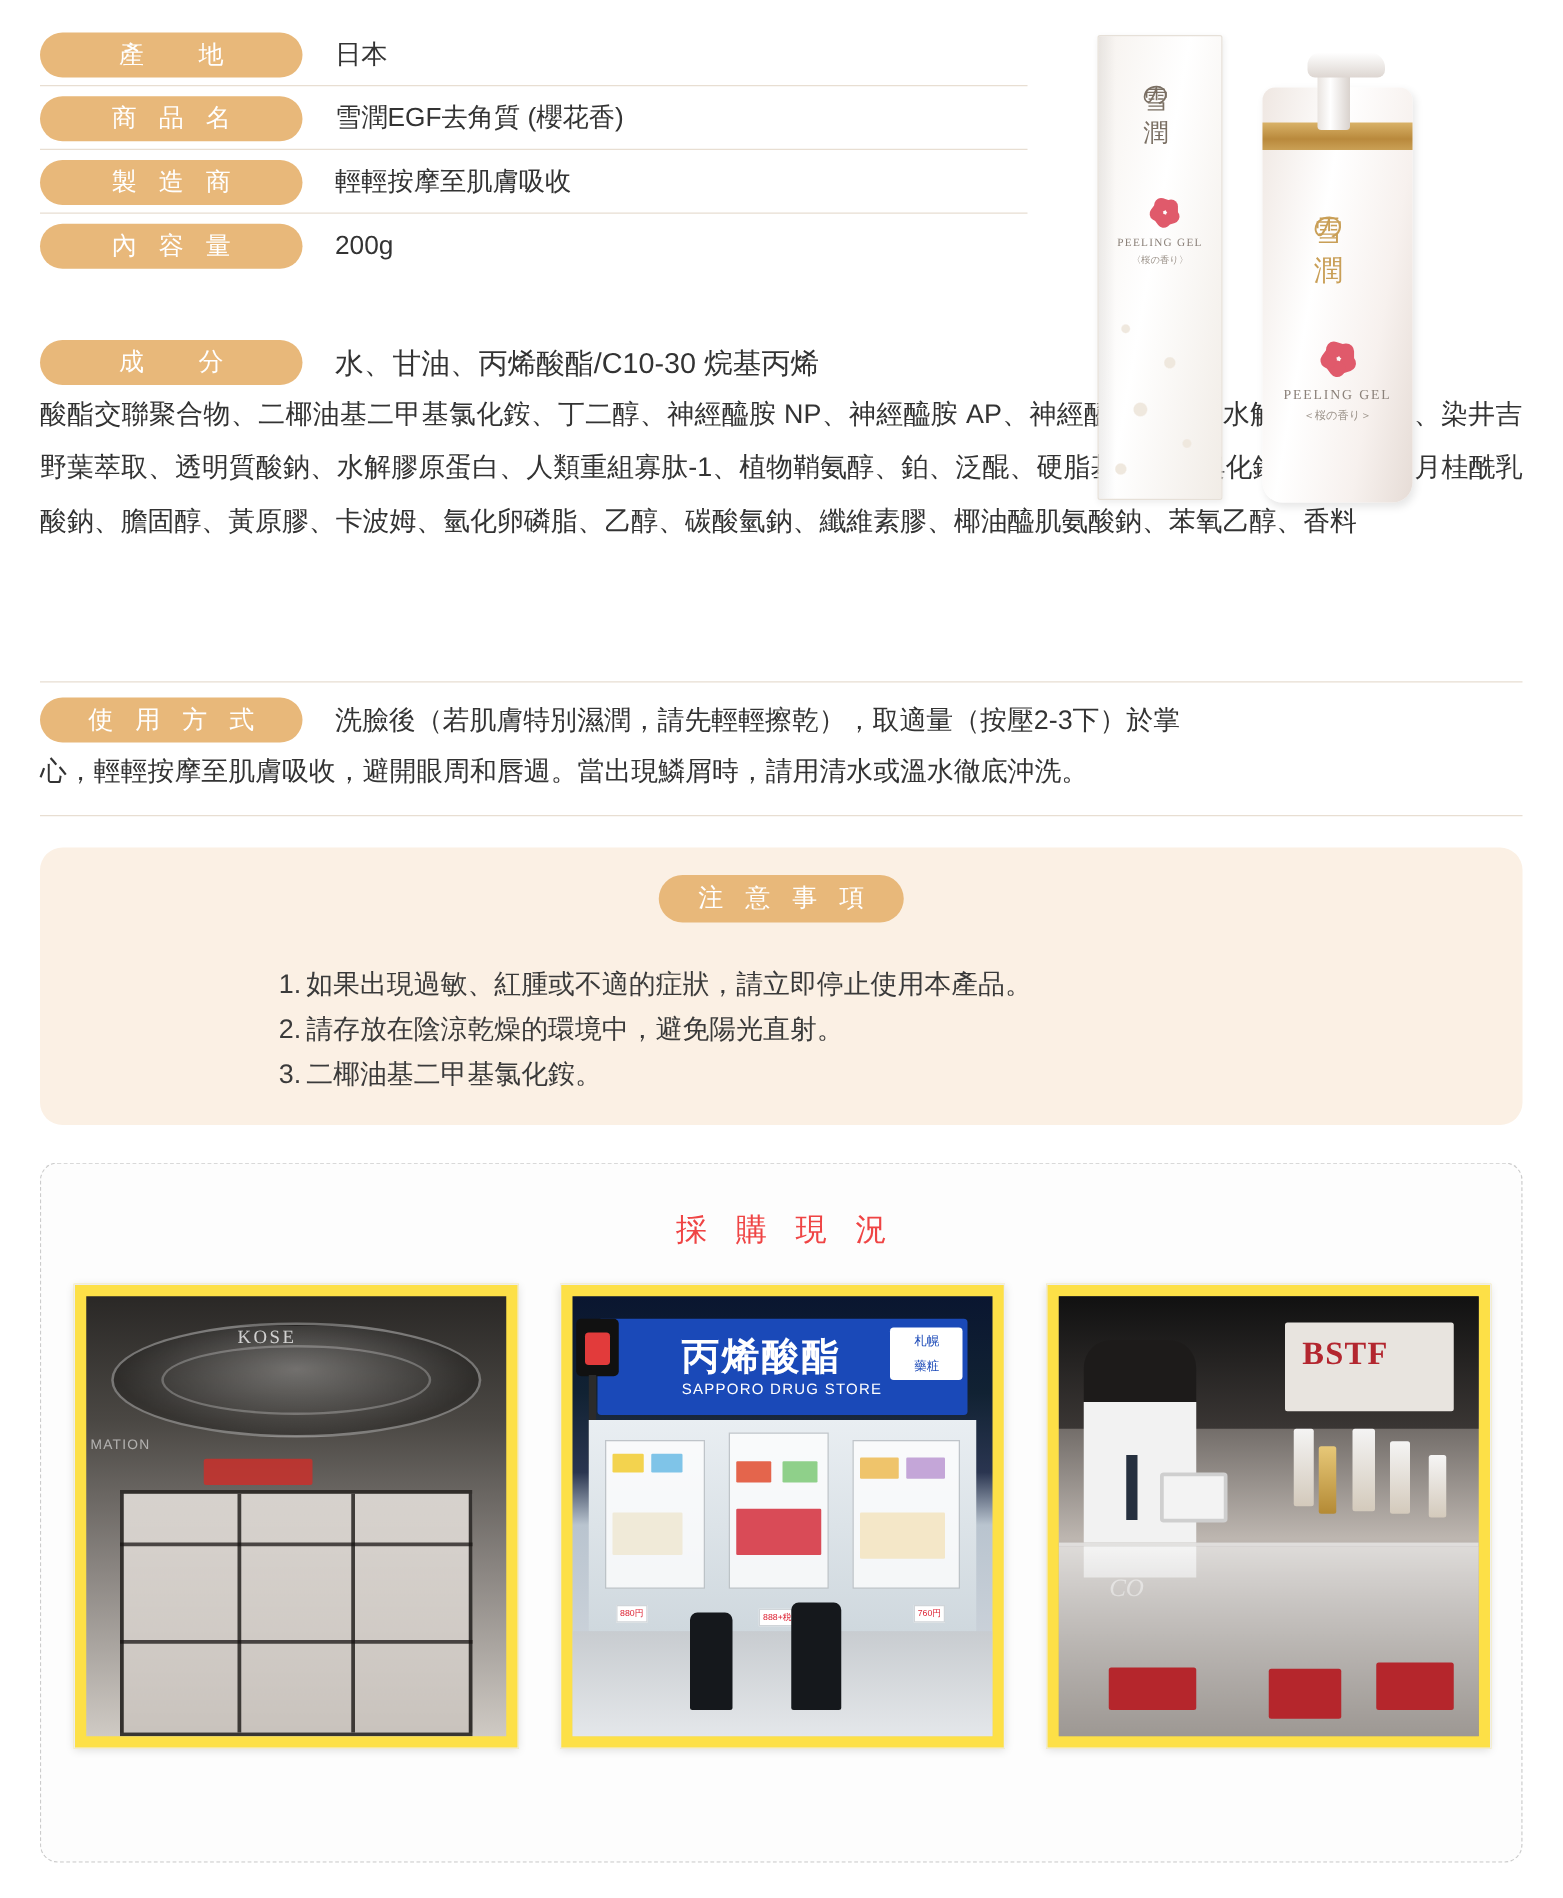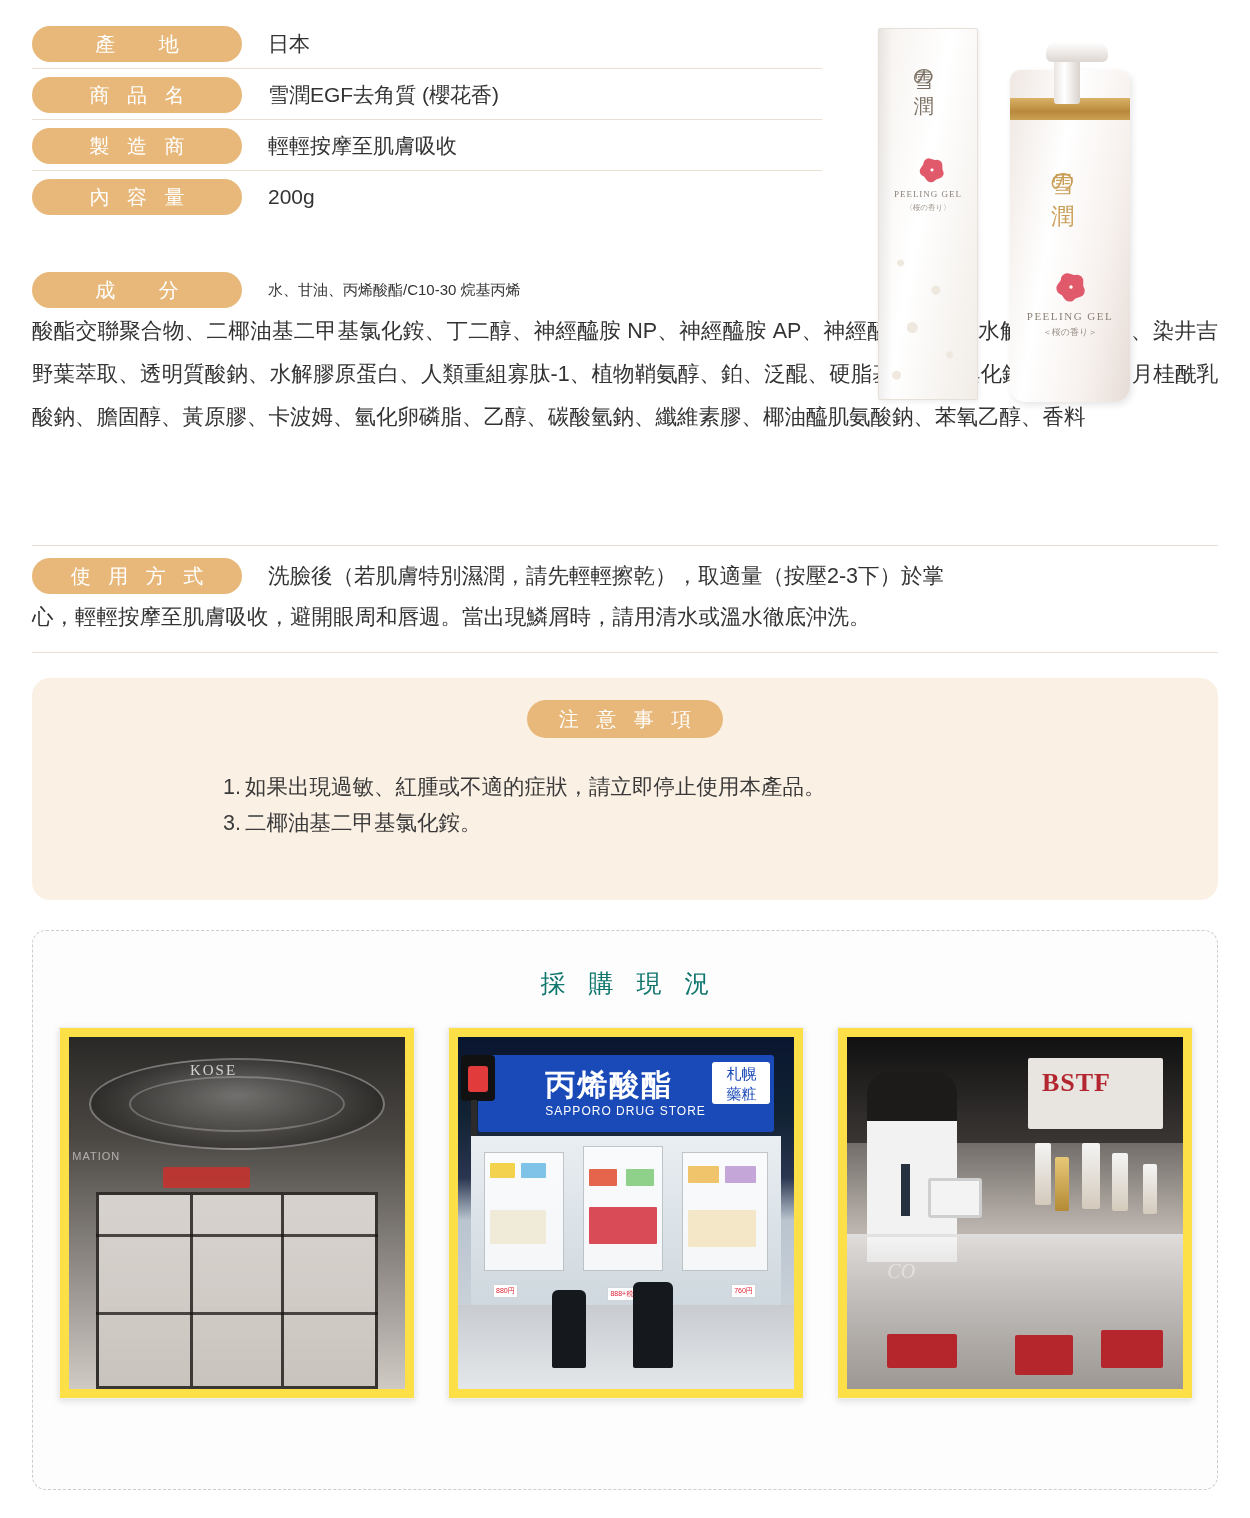--- a/index.html
+++ b/index.html
@@ -68,21 +68,21 @@
   }
   .ing-text {
     font-size: 21.5px;
     line-height: 43px;
     color: #333333;
     text-align: justify;
     text-justify: inter-character;
   }
   .ing-lead {
     padding-left: 26px;
-    font-size: 15px;
+    font-size: 23px;
     line-height: 36px;
     color: #333333;
     white-space: nowrap;
   }
   .ing-body {
     margin-top: 2px;
     font-size: 21.5px;
     line-height: 43px;
     text-align: justify;
     text-justify: inter-character;
@@ -348,21 +348,21 @@
     background: #fdfdfd;
   }
   .gallery-title {
     position: absolute;
     left: 0; right: 0;
     top: 36px;
     text-align: center;
     font-size: 25px;
     letter-spacing: 8px;
     text-indent: 8px;
-    color: #0f766e;
+    color: #ef4444;
   }
   .photos {
     position: absolute;
     left: 26px;
     top: 96px;
     width: 1134px;
     display: flex;
     justify-content: space-between;
   }
   .photo {
@@ -441,21 +441,21 @@
     position: absolute; left: 26%; top: 8%;
     color: #ffffff; font-size: 30px; font-weight: bold; letter-spacing: 2px;
   }
   .p2 .en {
     position: absolute; left: 26%; top: 19%;
     color: #ffffff; font-size: 12px; letter-spacing: 1px;
   }
   .p2 .badge {
     position: absolute; right: 7%; top: 7%; width: 58px; height: 42px;
     background: #ffffff; border-radius: 3px; color: #1a49b8;
-    font-size: 15px; line-height: 20px; text-align: center; padding-top: 2px;
+    font-size: 10px; line-height: 20px; text-align: center; padding-top: 2px;
   }
   .p2 .traffic {
     position: absolute; left: 1%; top: 5%; width: 34px; height: 46px;
     background: #111; border-radius: 4px;
   }
   .p2 .traffic i {
     position: absolute; left: 50%; top: 52%; transform: translate(-50%,-50%);
     width: 20px; height: 26px; background: #e23b3b; border-radius: 3px; display: block;
   }
   .p2 .pole {
@@ -613,20 +613,23 @@
   <div class="bottle-en">PEELING GEL</div>
   <div class="bottle-jp">＜桜の香り＞</div>
 
 </div>
 
 <div class="notice">
   <div class="notice-pill">注 意 事 項</div>
   <ul class="notice-list">
     <li>
       <span class="num">1.</span><span>如果出現過敏、紅腫或不適的症狀，請立即停止使用本產品。</span>
+    </li>
+    <li>
+      <span class="num">2.</span><span>請存放在陰涼乾燥的環境中，避免陽光直射。</span>
     </li>
     <li>
       <span class="num">3.</span><span>二椰油基二甲基氯化銨。</span>
     </li>
   </ul>
 </div>
 
 <div class="gallery">
   <div class="gallery-title">採 購 現 況</div>
 

